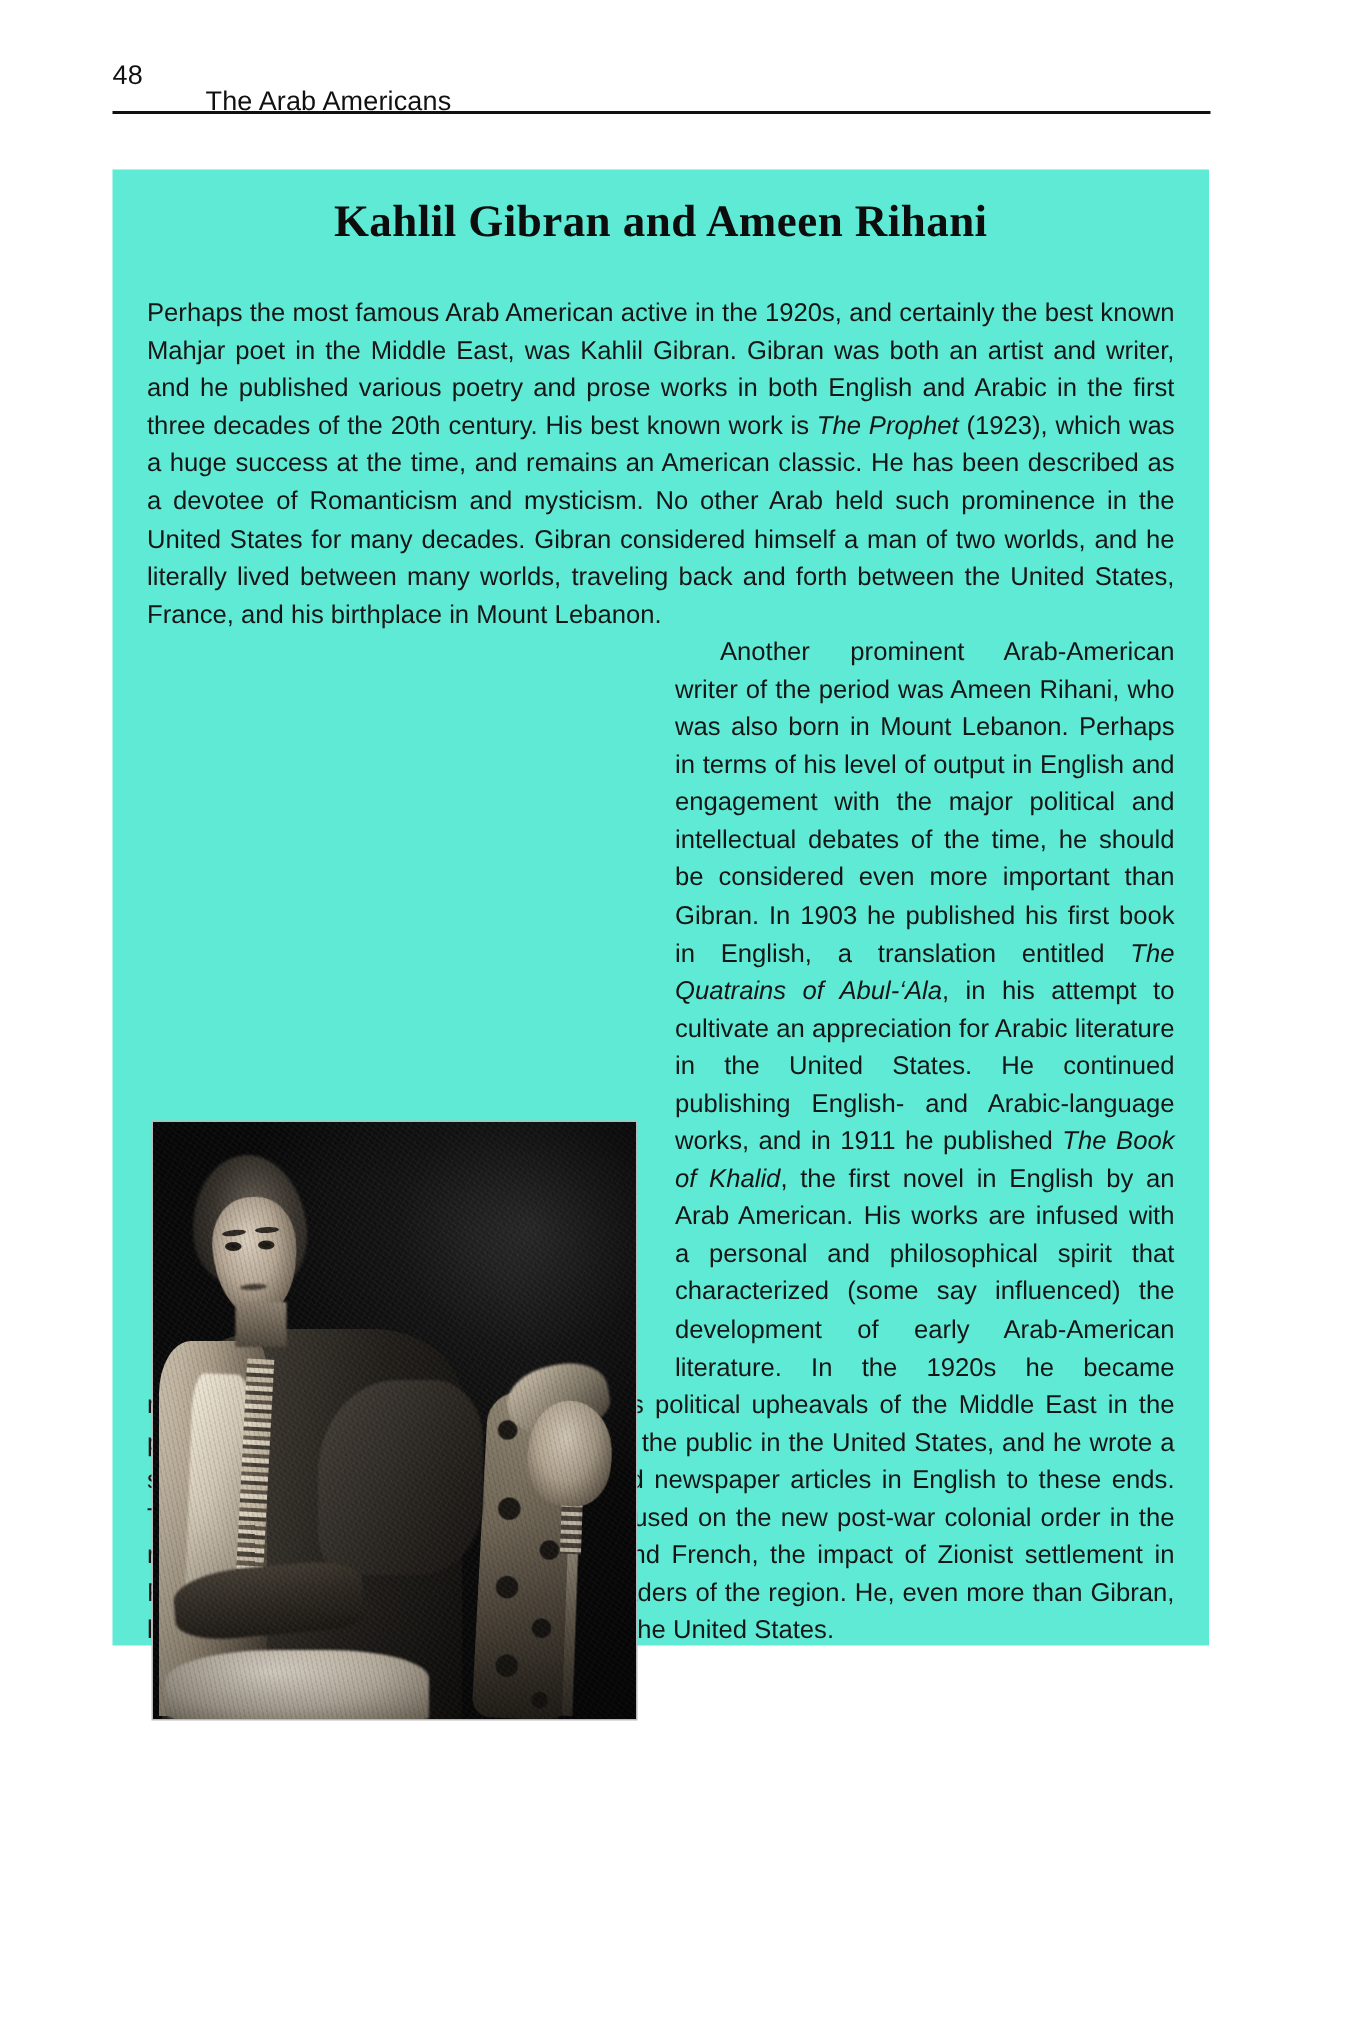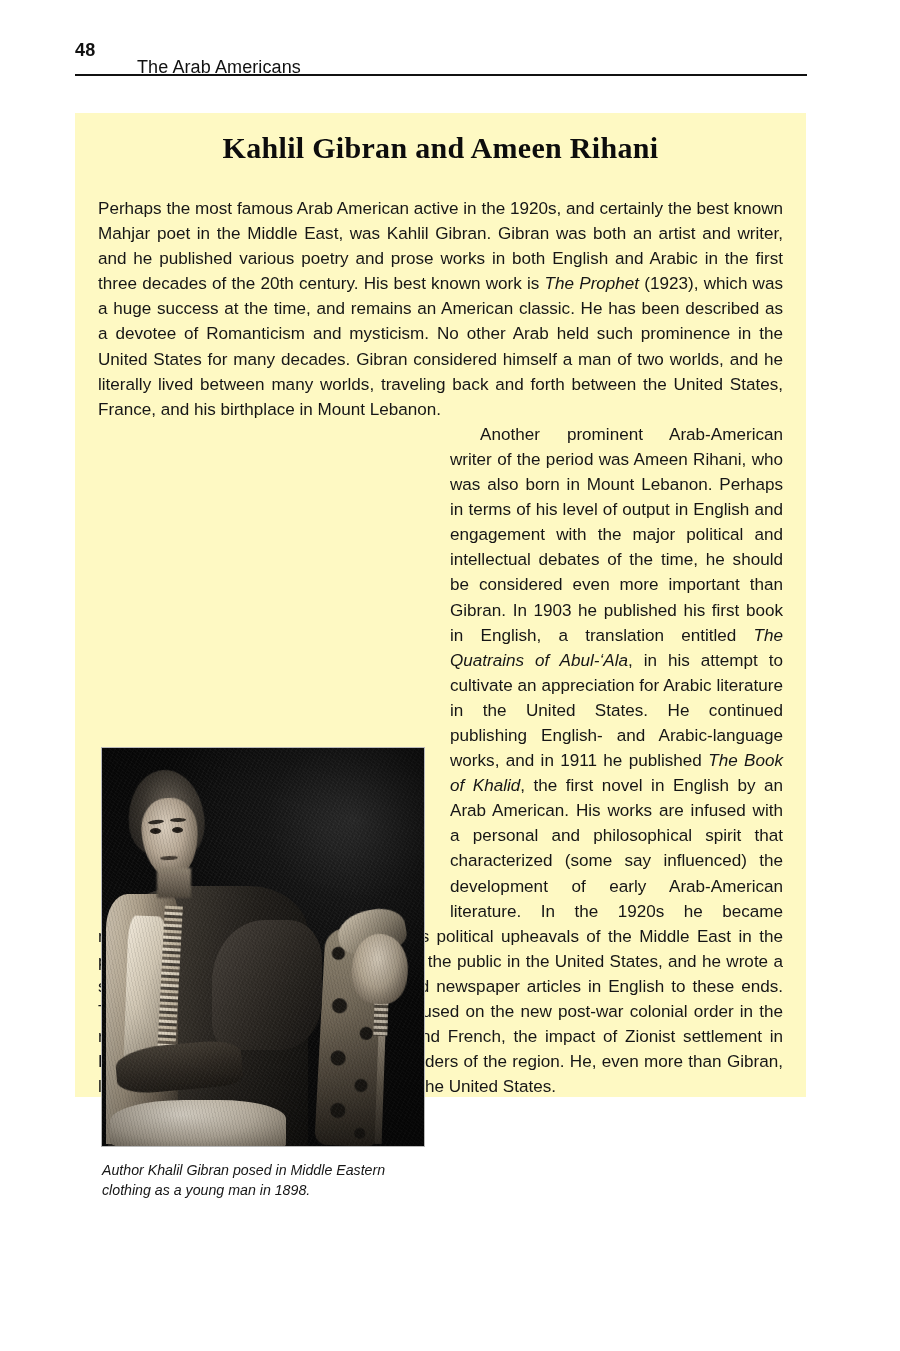--- a/index.html
+++ b/index.html
@@ -21,21 +21,21 @@
     position: absolute;
     left: 75px;
     top: 40px;
     width: 731px;
     height: 34px;
     display: flex;
     align-items: flex-start;
   }
   .folio {
     font-size: 18px;
-    font-weight: 700;
+    font-weight: 400;
     color: #111;
     letter-spacing: 0.2px;
     width: 62px;
     flex: none;
   }
   .head-title {
     font-size: 18px;
     font-weight: 400;
     color: #111;
     letter-spacing: 0.1px;
@@ -50,21 +50,21 @@
     background: #111;
   }
 
   
   .panel {
     position: absolute;
     left: 75px;
     top: 113px;
     width: 731px;
     height: 984px;
-    background: #fef9c3;
+    background: #5eead4;
     box-sizing: border-box;
   }
 
   .panel-inner {
     position: absolute;
     left: 23px;
     top: 17px;
     width: 685px;
   }
 
@@ -383,14 +383,13 @@
       <div class="neck"></div>
       <div class="cuff"></div>
       <div class="staff"></div>
       <div class="staff-grip"></div>
       <div class="hand"></div>
       <div class="grain"></div>
       <div class="vignette"></div>
     </div>
   </div>
 
-  <div class="caption" style="left:27px; top:1048px;">Author Khalil Gibran posed in Middle Eastern clothing as a young man in 1898.</div>
 </div>
 
 </body></html>

